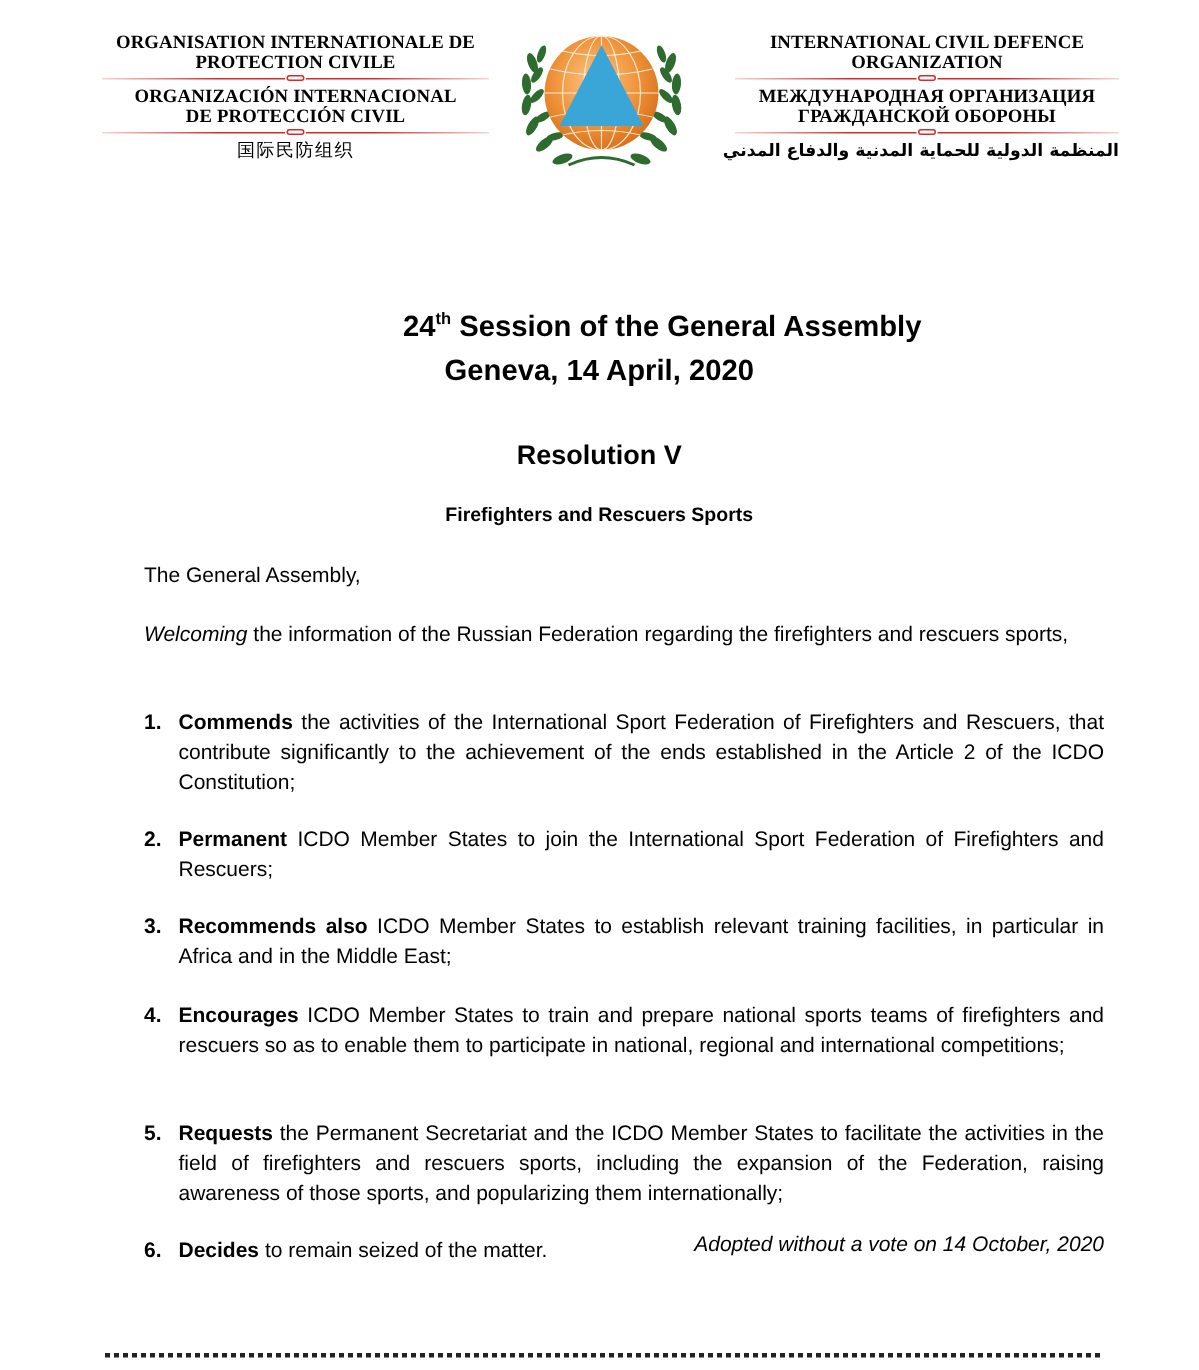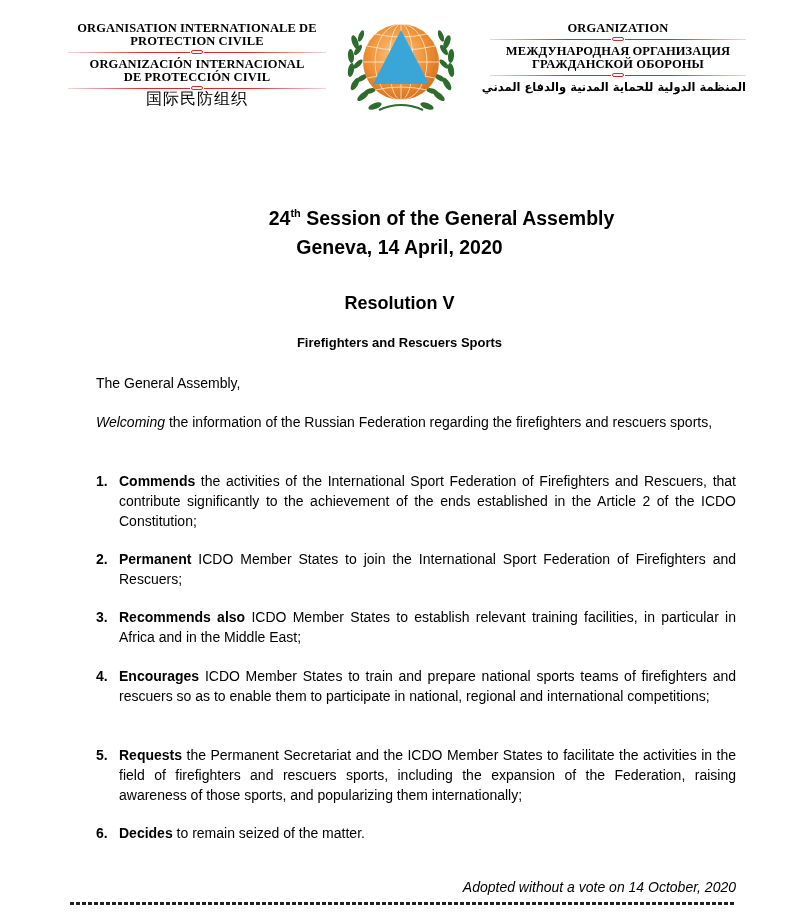--- a/index.html
+++ b/index.html
@@ -6,21 +6,21 @@
   body { width: 799px; height: 913px; position: relative; overflow: hidden; font-family: "Liberation Sans", sans-serif; color: #000; }
 
   .hdr-block { position: absolute; top: 22px; text-align: center; font-family: "Liberation Serif", serif; font-weight: bold; font-size: 12.5px; line-height: 13px; letter-spacing: 0.1px; }
   .hdr-left { left: 68px; width: 258px; }
   .hdr-right { left: 490px; width: 256px; }
   .hdr-line { white-space: nowrap; }
   .divider { position: relative; height: 8px; margin: 1px 0 1px 0; }
   .divider::before { content: ""; position: absolute; left: 0; right: 0; top: 3px; height: 1px; background: linear-gradient(to right, rgba(220,40,40,0.2), #d62b2b 30%, #d62b2b 70%, rgba(220,40,40,0.2)); }
   .divider .orn { position: absolute; left: 50%; top: 0; transform: translateX(-50%); width: 14px; height: 6px; background: #fff; }
   .divider .orn::before { content: ""; position: absolute; left: 1px; top: 1px; width: 12px; height: 4px; border: 1px solid #d62b2b; border-radius: 3px; box-sizing: border-box; }
-  .hdr-cjk { font-family: Liberation Mono, monospace; font-weight: normal; font-size: 16px; letter-spacing: 1px; margin-top: 1px; }
+  .hdr-cjk { font-family: Liberation Serif, serif; font-weight: normal; font-size: 12px; letter-spacing: 1px; margin-top: 1px; }
   .hdr-ar { font-family: "DejaVu Sans", sans-serif; font-weight: bold; font-size: 11.5px; direction: rtl; margin-top: 0; }
 
   .logo { position: absolute; left: 343px; top: 14px; width: 116px; height: 104px; }
 
   .title { position: absolute; left: 0; width: 799px; text-align: center; font-weight: bold; font-size: 19.5px; line-height: 29px; }
   .title sup { font-size: 11px; vertical-align: 8px; line-height: 0; }
   .t1 { top: 204px; margin-left: 42px; }
   .t2 { top: 233px; }
   .resolution { position: absolute; left: 0; width: 799px; top: 293px; text-align: center; font-weight: bold; font-size: 18px; }
   .subject { position: absolute; left: 0; width: 799px; top: 335px; text-align: center; font-weight: bold; font-size: 13px; }
@@ -34,21 +34,21 @@
   .item { position: relative; padding-left: 23px; text-align: justify; margin: 0; }
   .item .num { position: absolute; left: 0; top: 0; font-weight: bold; }
   .item .verb { font-weight: bold; }
   .i1 { position: absolute; top: 0; left: 0; right: 0; }
   .i2 { position: absolute; top: 78px; left: 0; right: 0; }
   .i3 { position: absolute; top: 136px; left: 0; right: 0; }
   .i4 { position: absolute; top: 195px; left: 0; right: 0; }
   .i5 { position: absolute; top: 274px; left: 0; right: 0; }
   .i6 { position: absolute; top: 352px; left: 0; right: 0; }
 
-  .adopted { position: absolute; right: 63px; top: 879px; font-style: italic; font-size: 14px; }
+  .adopted { position: absolute; right: 63px; top: 821px; font-style: italic; font-size: 14px; }
   .dotted-rule { position: absolute; left: 70px; width: 666px; top: 902px; height: 3px; background-image: linear-gradient(to right, #222 60%, transparent 60%); background-size: 6px 3px; background-repeat: repeat-x; }
 </style>
 </head>
 <body>
 
 <div class="hdr-block hdr-left">
   <div class="hdr-line">ORGANISATION INTERNATIONALE DE</div>
   <div class="hdr-line">PROTECTION CIVILE</div>
   <div class="divider">
       <span class="orn"></span>
@@ -110,20 +110,21 @@
       <path d="M24 64 Q58 56 92 64"></path>
       <path d="M32 20 Q58 26 84 20"></path>
       <path d="M32 76 Q58 70 84 76"></path>
     </g>
 
     <polygon points="58,16 86,70 30,70" fill="#3aa6d8"></polygon>
   </svg>
 </div>
 
 <div class="hdr-block hdr-right">
+  <div class="hdr-line">INTERNATIONAL CIVIL DEFENCE</div>
   <div class="hdr-line">ORGANIZATION</div>
   <div class="divider">
       <span class="orn"></span>
     </div>
   <div class="hdr-line">МЕЖДУНАРОДНАЯ ОРГАНИЗАЦИЯ</div>
   <div class="hdr-line">ГРАЖДАНСКОЙ ОБОРОНЫ</div>
   <div class="divider">
       <span class="orn"></span>
     </div>
   <div class="hdr-line hdr-ar">المنظمة الدولية للحماية المدنية والدفاع المدني</div>

